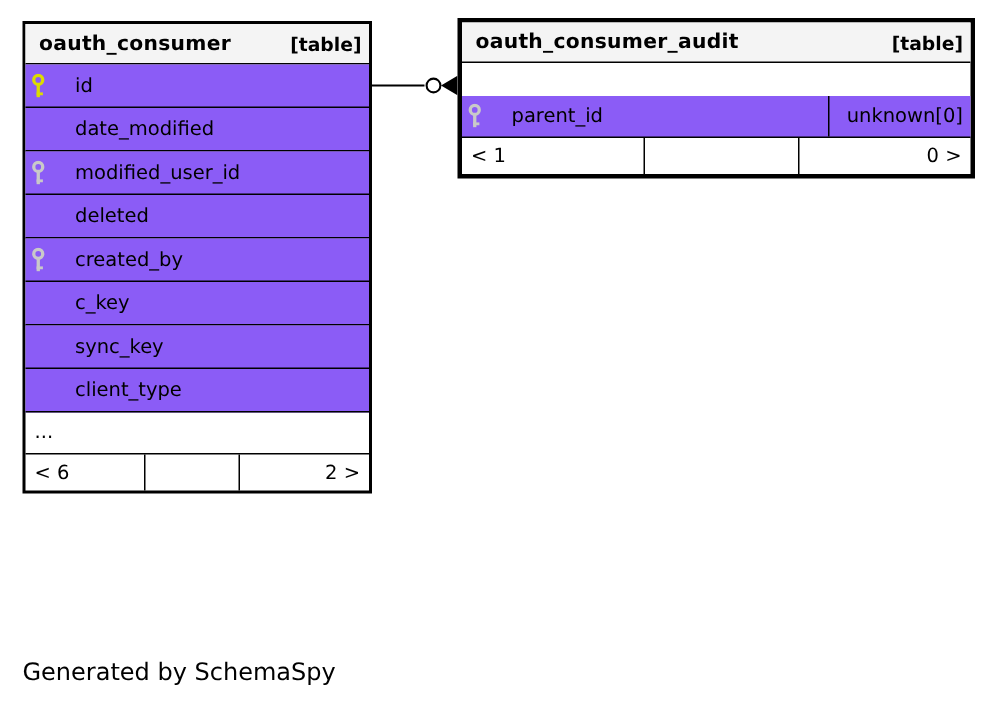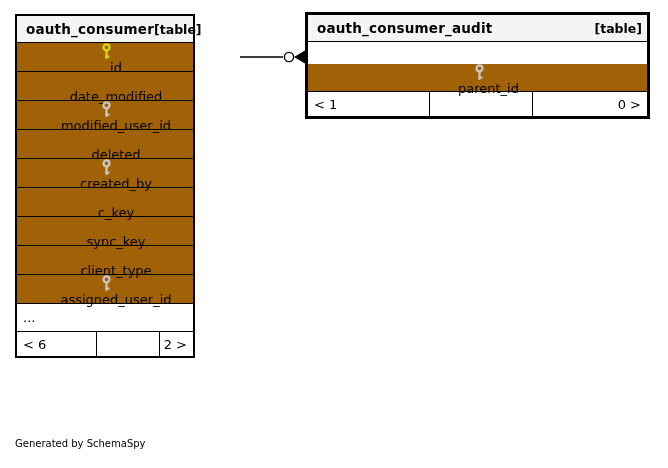--- a/index.html
+++ b/index.html
@@ -21,21 +21,21 @@
     left: 0; top: 0;
     width: 668px; height: 468px;
     pointer-events: none;
   }
   .dbtable {
     position: absolute;
     background: #ffffff;
     border: 2px solid #000000;
     box-sizing: border-box;
   }
-  #table-oauth-consumer { left: 15px; top: 14px; width: 180px; }
+  #table-oauth-consumer { left: 15px; top: 14px; width: 233px; }
   #table-oauth-consumer-audit { left: 305px; top: 12px; width: 345px; border-width: 3px; }
 
   .thead {
     background: #f4f4f4;
     border-bottom: 1px solid #000000;
     display: flex;
     justify-content: space-between;
     align-items: center;
     height: 27px;
     padding: 0 5px 0 9px;
@@ -44,22 +44,21 @@
   .tname { font-weight: bold; font-size: 13.5px; letter-spacing: 0.2px; }
   .ttype { font-size: 12.5px; font-weight: bold; }
 
   .row {
     display: flex;
     align-items: center;
     height: 29px;
     border-bottom: 1px solid #000000;
     padding-left: 3px;
     box-sizing: border-box;
-    background: #a16207;
-    flex-direction: column;
+    background: #8b5cf6;
   }
   #table-oauth-consumer-audit .row { height: 28px; margin-top: 22px; }
   .keyicon {
     width: 11px;
     height: 17px;
     display: inline-flex;
     flex: 0 0 11px;
   }
   .keyicon.primary { color: #dcdc00; }
   .keyicon.index   { color: #c9c9c9; }
@@ -101,21 +100,21 @@
   .cell-right { justify-content: flex-end; padding-right: 6px; flex: 1; }
   #table-oauth-consumer .cell-left { width: 80px; }
   #table-oauth-consumer .cell-mid  { width: 63px; }
   #table-oauth-consumer-audit .cell-left { width: 122px; }
   #table-oauth-consumer-audit .cell-mid  { width: 103px; }
 
   .caption {
     position: absolute;
     left: 15px;
     top: 438px;
-    font-size: 10px;
+    font-size: 16px;
   }
 </style>
 </head>
 <body>
 
 <div class="canvas">
 
   <svg class="connector-svg" viewBox="0 0 668 468">
     <line x1="240" y1="57" x2="283" y2="57" stroke="#000000" stroke-width="1.3"></line>
     <circle cx="289" cy="57" r="4.6" fill="#ffffff" stroke="#000000" stroke-width="1.4"></circle>
@@ -200,30 +199,20 @@
   </div>
         <div class="row">
     <span class="keyicon" style="visibility: hidden;">
       <svg width="11" height="17" viewBox="0 0 11 17">
         <circle cx="5.5" cy="4.3" r="3" fill="none" stroke="currentColor" stroke-width="2.2"></circle>
         <rect x="4.4" y="7.2" width="2.2" height="8.6" fill="currentColor"></rect>
         <rect x="4.4" y="12.6" width="4.2" height="1.9" fill="currentColor"></rect>
       </svg>
     </span>
     <span class="colname">client_type</span>
-  </div>
-        <div class="row">
-    <span class="keyicon index">
-      <svg width="11" height="17" viewBox="0 0 11 17">
-        <circle cx="5.5" cy="4.3" r="3" fill="none" stroke="currentColor" stroke-width="2.2"></circle>
-        <rect x="4.4" y="7.2" width="2.2" height="8.6" fill="currentColor"></rect>
-        <rect x="4.4" y="12.6" width="4.2" height="1.9" fill="currentColor"></rect>
-      </svg>
-    </span>
-    <span class="colname">assigned_user_id</span>
   </div>
       </div>
     <div class="ellipsis-row">...</div>
     <div class="tfoot">
       <span class="cell cell-left">&lt; 6</span>
       <span class="cell cell-mid"></span>
       <span class="cell cell-right">2 &gt;</span>
     </div>
   </div>
 
@@ -235,20 +224,21 @@
     <div>
         <div class="row">
     <span class="keyicon index">
       <svg width="11" height="17" viewBox="0 0 11 17">
         <circle cx="5.5" cy="4.3" r="3" fill="none" stroke="currentColor" stroke-width="2.2"></circle>
         <rect x="4.4" y="7.2" width="2.2" height="8.6" fill="currentColor"></rect>
         <rect x="4.4" y="12.6" width="4.2" height="1.9" fill="currentColor"></rect>
       </svg>
     </span>
     <span class="colname">parent_id</span>
+    <span class="typenote">unknown[0]</span>
   </div>
       </div>
     <div class="tfoot">
       <span class="cell cell-left">&lt; 1</span>
       <span class="cell cell-mid"></span>
       <span class="cell cell-right">0 &gt;</span>
     </div>
   </div>
 
   <div class="caption">Generated by SchemaSpy</div>

